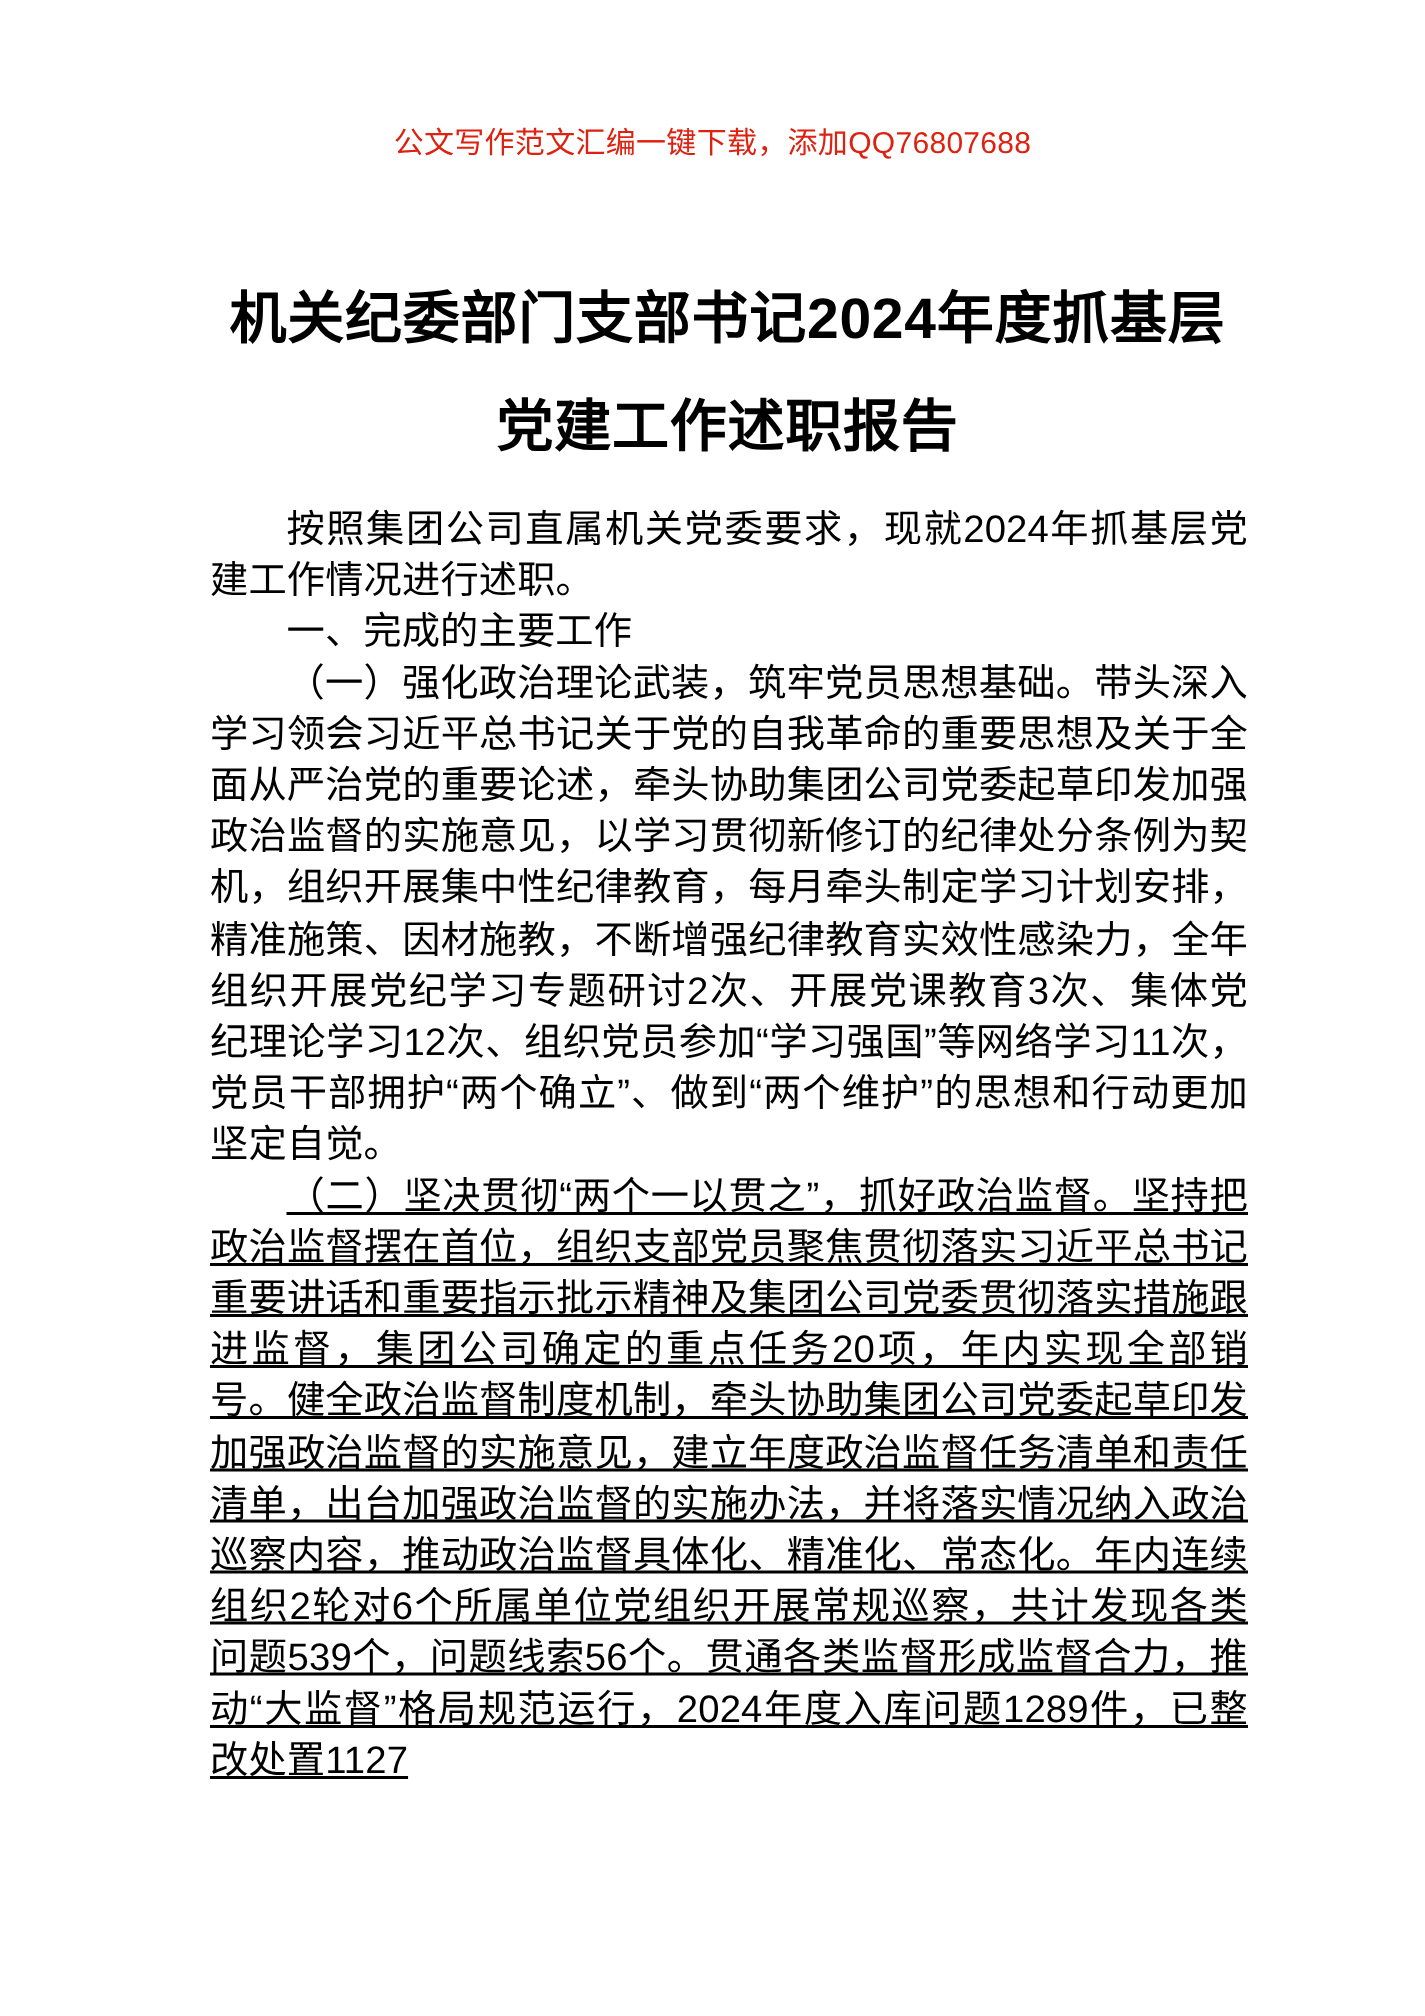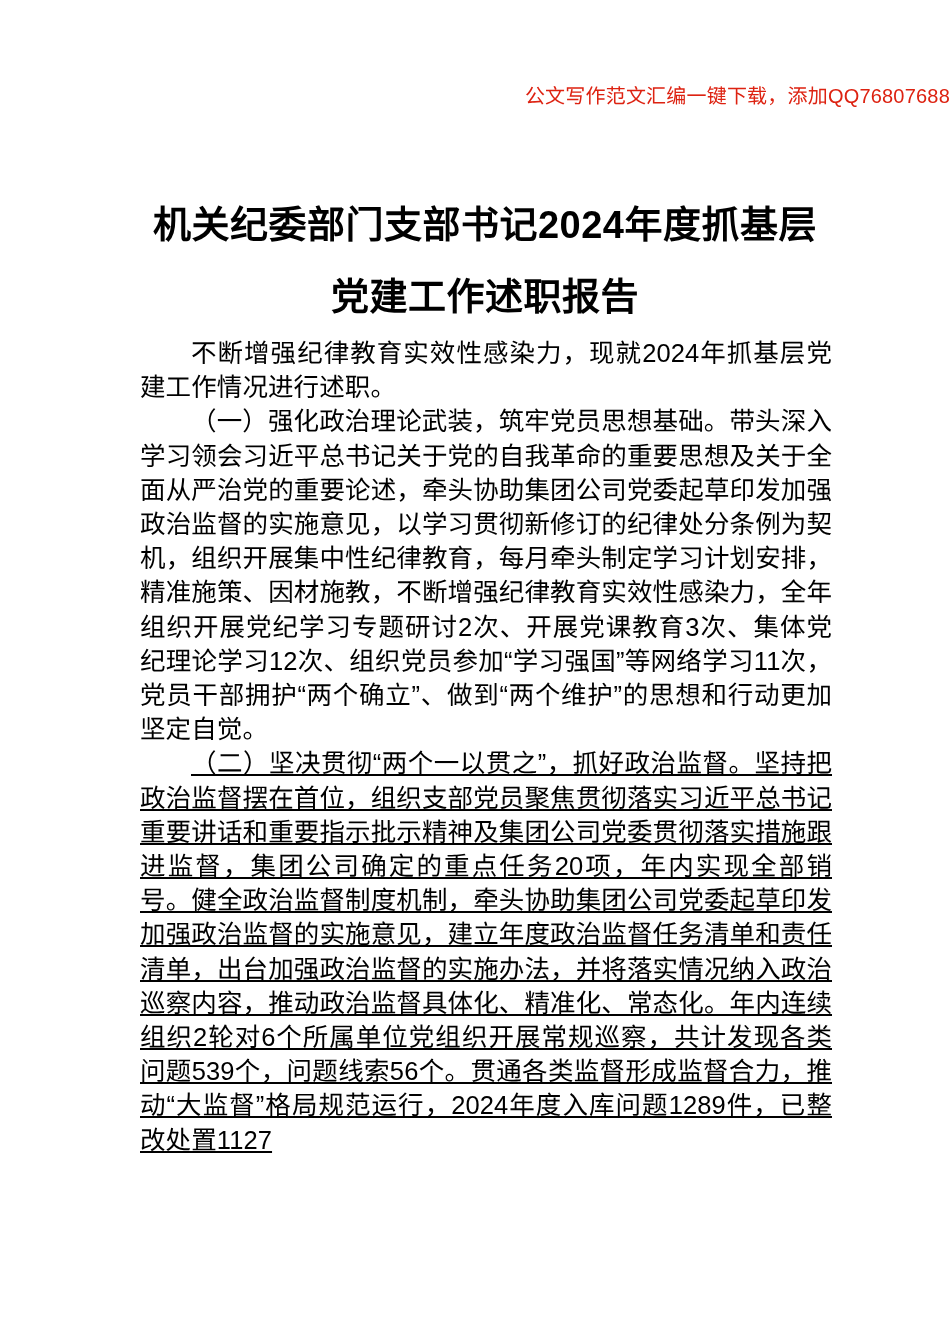--- a/index.html
+++ b/index.html
@@ -25,33 +25,33 @@
     background: #ffffff;
     overflow: hidden;
   }
 
   
   .promo-header {
     position: absolute;
     top: 82px;
     left: 0;
     width: 100%;
-    text-align: right;
+    text-align: center;
     color: #dd2211;
     font-size: 20px;
     line-height: 28px;
     letter-spacing: 0.2px;
     font-family: "Liberation Sans", "DejaVu Sans", sans-serif;
     white-space: nowrap;
   }
 
   
   .doc-title {
     position: absolute;
-    top: 164px;
+    top: 152px;
     left: 140px;
     width: 690px;
     text-align: center;
     font-size: 38px;
     line-height: 72px;
     font-weight: 700;
     letter-spacing: 0.5px;
     font-family: "Liberation Sans", "DejaVu Sans", sans-serif;
   }
 
@@ -87,21 +87,22 @@
 </head>
 <body>
 
 <div class="page">
 
   <div class="promo-header">公文写作范文汇编一键下载，添加QQ76807688</div>
 
   <h1 class="doc-title">机关纪委部门支部书记2024年度抓基层党建工作述职报告</h1>
 
   <div class="doc-body">
-    <p class="para indent">不断增强纪律教育实效性感染力，现就2024年抓基层党建工作情况进行述职。</p>
+    <p class="para indent">按照集团公司直属机关党委要求，现就2024年抓基层党建工作情况进行述职。</p>
 
+    <p class="para indent">一、完成的主要工作</p>
 
     <p class="para indent">（一）强化政治理论武装，筑牢党员思想基础。带头深入学习领会习近平总书记关于党的自我革命的重要思想及关于全面从严治党的重要论述，牵头协助集团公司党委起草印发加强政治监督的实施意见，以学习贯彻新修订的纪律处分条例为契机，组织开展集中性纪律教育，每月牵头制定学习计划安排，精准施策、因材施教，不断增强纪律教育实效性感染力，全年组织开展党纪学习专题研讨2次、开展党课教育3次、集体党纪理论学习12次、组织党员参加“学习强国”等网络学习11次，党员干部拥护“两个确立”、做到“两个维护”的思想和行动更加坚定自觉。</p>
 
     <p class="para indent continues">（二）坚决贯彻“两个一以贯之”，抓好政治监督。坚持把政治监督摆在首位，组织支部党员聚焦贯彻落实习近平总书记重要讲话和重要指示批示精神及集团公司党委贯彻落实措施跟进监督，集团公司确定的重点任务20项，年内实现全部销号。健全政治监督制度机制，牵头协助集团公司党委起草印发加强政治监督的实施意见，建立年度政治监督任务清单和责任清单，出台加强政治监督的实施办法，并将落实情况纳入政治巡察内容，推动政治监督具体化、精准化、常态化。年内连续组织2轮对6个所属单位党组织开展常规巡察，共计发现各类问题539个，问题线索56个。贯通各类监督形成监督合力，推动“大监督”格局规范运行，2024年度入库问题1289件，已整改处置1127</p>
   </div>
 
 </div>
 
 </body></html>

